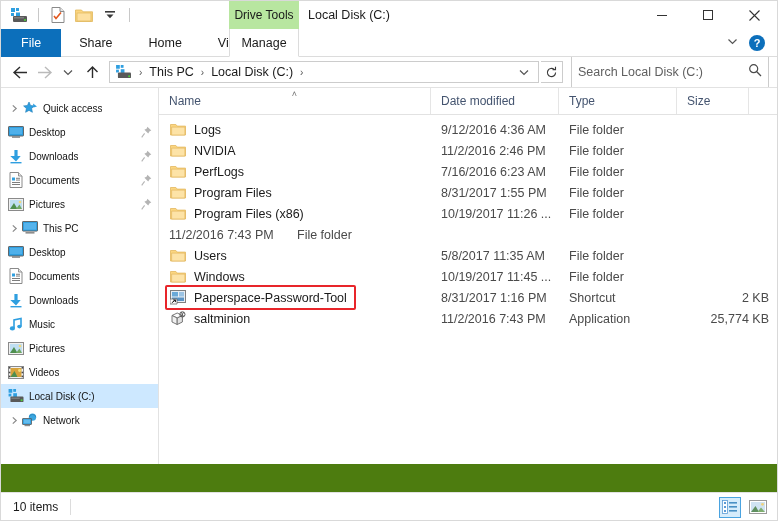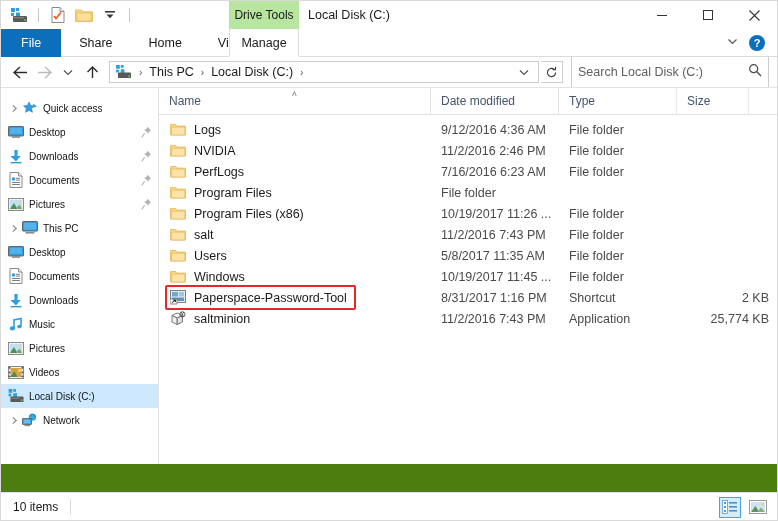--- a/index.html
+++ b/index.html
@@ -716,47 +716,39 @@
           <div class="row">
             <div class="cell cell-name">
               <span class="ficon">
                 <svg width="16" height="13" viewBox="0 0 16 13">
                   <path d="M0.5 1.5 h5.4 l1.4 1.6 h8.2 v8.9 h-15 z" fill="#fbd681" stroke="#e3b860" stroke-width="0.8"></path>
                   <path d="M1.6 4.1 h13.3 v7.9 h-13.3 z" fill="#fde3a7" stroke="#e3b860" stroke-width="0.7"></path>
                 </svg>
               </span>
               <span>Program Files</span>
             </div>
+            <div class="cell cell-date">8/31/2017 1:55 PM</div>
             <div class="cell cell-type">File folder</div>
             <div class="cell cell-size"></div>
           </div>
           <div class="row">
             <div class="cell cell-name">
               <span class="ficon">
                 <svg width="16" height="13" viewBox="0 0 16 13">
                   <path d="M0.5 1.5 h5.4 l1.4 1.6 h8.2 v8.9 h-15 z" fill="#fbd681" stroke="#e3b860" stroke-width="0.8"></path>
                   <path d="M1.6 4.1 h13.3 v7.9 h-13.3 z" fill="#fde3a7" stroke="#e3b860" stroke-width="0.7"></path>
                 </svg>
               </span>
               <span>Program Files (x86)</span>
             </div>
             <div class="cell cell-date">10/19/2017 11:26 ...</div>
             <div class="cell cell-type">File folder</div>
             <div class="cell cell-size"></div>
           </div>
           <div class="row">
-            <div class="cell cell-name">
-              <span class="ficon">
-                <svg width="16" height="13" viewBox="0 0 16 13">
-                  <path d="M0.5 1.5 h5.4 l1.4 1.6 h8.2 v8.9 h-15 z" fill="#fbd681" stroke="#e3b860" stroke-width="0.8"></path>
-                  <path d="M1.6 4.1 h13.3 v7.9 h-13.3 z" fill="#fde3a7" stroke="#e3b860" stroke-width="0.7"></path>
-                </svg>
-              </span>
-              <span>salt</span>
-            </div>
             <div class="cell cell-date">11/2/2016 7:43 PM</div>
             <div class="cell cell-type">File folder</div>
             <div class="cell cell-size"></div>
           </div>
           <div class="row">
             <div class="cell cell-name">
               <span class="ficon">
                 <svg width="16" height="13" viewBox="0 0 16 13">
                   <path d="M0.5 1.5 h5.4 l1.4 1.6 h8.2 v8.9 h-15 z" fill="#fbd681" stroke="#e3b860" stroke-width="0.8"></path>
                   <path d="M1.6 4.1 h13.3 v7.9 h-13.3 z" fill="#fde3a7" stroke="#e3b860" stroke-width="0.7"></path>

